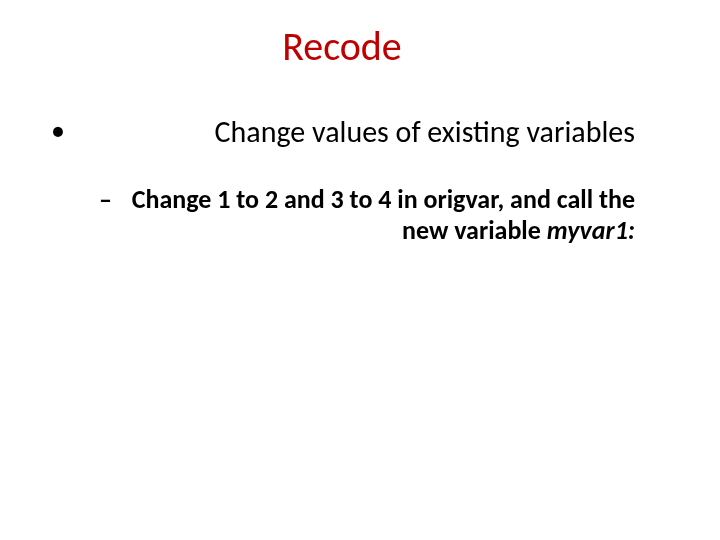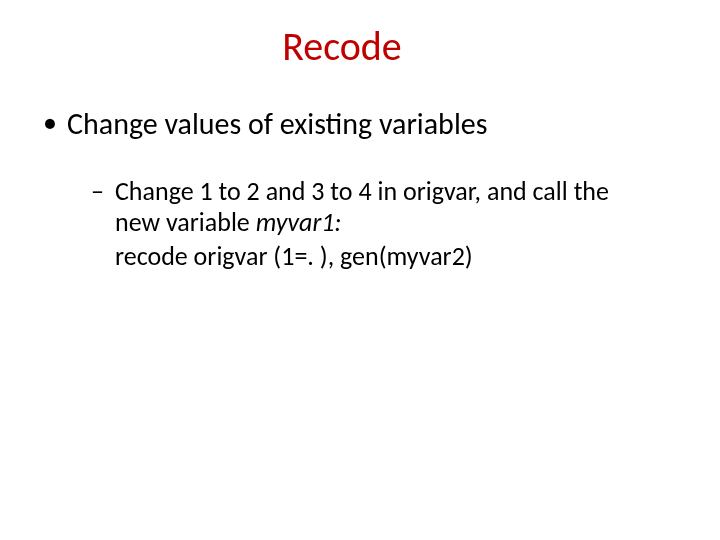--- a/index.html
+++ b/index.html
@@ -23,39 +23,41 @@
     color: #c00000;
     padding-top: 22px;
     font-weight: 400;
   }
   .body {
     padding: 28px 34px 0 34px;
   }
   ul.level1 {
     list-style: none;
     padding: 0;
-    margin: 7px;
+    margin: 15px;
+    text-align: right;
   }
   ul.level1 > li {
     position: relative;
     padding-left: 26px;
     font-size: 30px;
     line-height: 1.2;
   }
   ul.level1 > li::before {
     content: "•";
     position: absolute;
     left: 2px;
     top: 0;
     font-size: 28px;
   }
   ul.level2 {
     list-style: none;
     padding: 0;
     margin: 34px 0 0 24px;
+    font-weight: bold;
   }
   ul.level2 > li {
     position: relative;
     padding-left: 24px;
     font-size: 26px;
     line-height: 1.18;
     margin-bottom: 0;
   }
   ul.level2 > li.dash::before {
     content: "–";
@@ -81,18 +83,17 @@
   <div class="body">
     <ul class="level1">
       <li>
         <span>Change values of existing variables</span>
 
         <ul class="level2">
           <li class="dash">
             <span>Change 1 to 2 and 3 to 4 in origvar, and call the new variable </span><span class="italic">myvar1:</span>
           </li>
 
-          <li class="code last">recode origvar (1=. ), gen(myvar2)</li>
         </ul>
       </li>
     </ul>
   </div>
 </div>
 
 </body></html>

